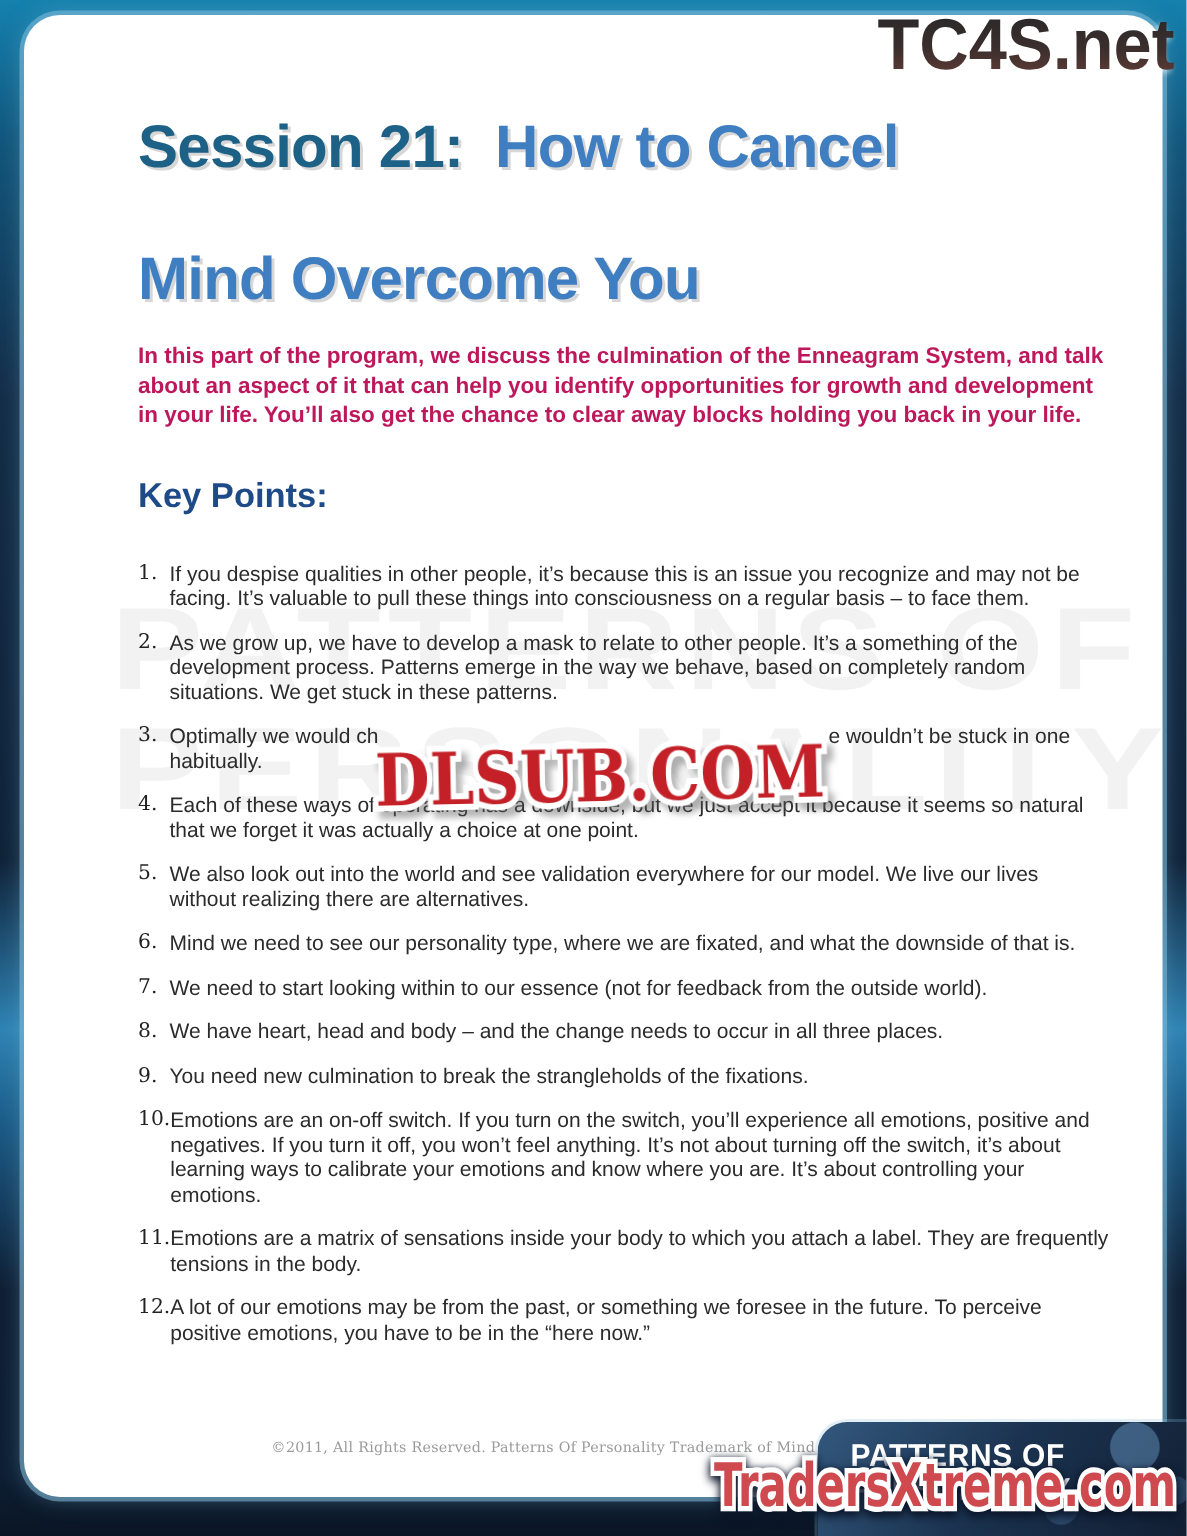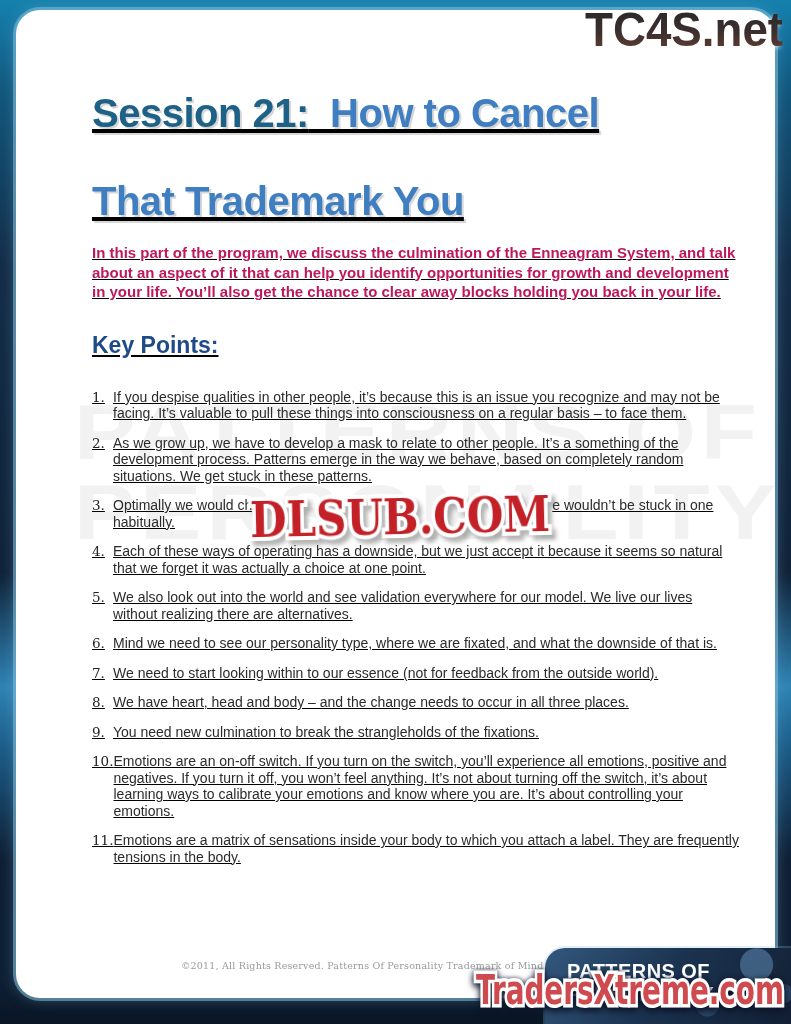--- a/index.html
+++ b/index.html
@@ -17,21 +17,21 @@
     box-shadow:0 0 0 3px rgba(130,190,220,.55), 0 0 16px rgba(130,190,220,.40);
   }
   
   .ghost{
     position:absolute;left:58px;top:382px;z-index:0;
     font-weight:bold;font-size:78px;line-height:80px;letter-spacing:4px;
     transform:scaleX(1.18);transform-origin:left top;
     color:rgba(150,150,150,0.12);white-space:nowrap;pointer-events:none;
   }
   
-  .content{position:absolute;left:76px;top:81px;width:648px;z-index:2;text-decoration:underline;}
+  .content{position:absolute;left:76px;top:66px;width:648px;z-index:2;}
   .title{
     margin:0;font-size:40px;line-height:44px;font-weight:bold;letter-spacing:-.5px;
     text-shadow:2px 2px 0 rgba(140,140,140,.35);
   }
   .title .pfx{color:var(--title-prefix,#1d6286);}
   .title .rest{color:var(--title-rest,#3f7ec1);}
   .intro{
     margin:20px 0 0 0;max-width:652px;
     font-size:15px;line-height:19.5px;font-weight:bold;color:#be185d;
   }
@@ -89,21 +89,21 @@
 
 <div class="page">
   <div class="ghost">
     <div>PATTERNS OF</div>
     <div>PERSONALITY</div>
   </div>
 
   <div class="content">
     <h1 class="title"><span class="pfx">Session 21:</span><span class="rest" style="white-space:pre">  How to Cancel</span><br>
       <br>
-      <span class="rest">That Trademark You</span>
+      <span class="rest">Mind Overcome You</span>
     </h1>
 
     <p class="intro">In this part of the program, we discuss the culmination of the Enneagram System, and talk about an aspect of it that can help you identify opportunities for growth and development in your life. You’ll also get the chance to clear away blocks holding you back in your life.</p>
 
     <h2 class="kp-heading">Key Points:</h2>
 
     <ul class="kp-list">
         <li>
           <span class="num">1.</span>
           <span class="txt">If you despise qualities in other people, it’s because this is an issue you recognize and may not be facing. It’s valuable to pull these things into consciousness on a regular basis – to face them.</span>
@@ -141,20 +141,24 @@
           <span class="txt">You need new culmination to break the strangleholds of the fixations.</span>
         </li>
         <li>
           <span class="num">10.</span>
           <span class="txt">Emotions are an on-off switch. If you turn on the switch, you’ll experience all emotions, positive and negatives. If you turn it off, you won’t feel anything. It’s not about turning off the switch, it’s about learning ways to calibrate your emotions and know where you are. It’s about controlling your emotions.</span>
         </li>
         <li>
           <span class="num">11.</span>
           <span class="txt">Emotions are a matrix of sensations inside your body to which you attach a label. They are frequently tensions in the body.</span>
         </li>
+        <li>
+          <span class="num">12.</span>
+          <span class="txt">A lot of our emotions may be from the past, or something we foresee in the future. To perceive positive emotions, you have to be in the “here now.”</span>
+        </li>
       </ul>
   </div>
 
   <div class="copyright">©2011, All Rights Reserved. Patterns Of Personality Trademark of Mind School, LLC.</div>
 </div>
 
 <div class="badge">
   <div class="line">PATTERNS OF</div>
   <div class="line">PERSONALITY</div>
 </div>

